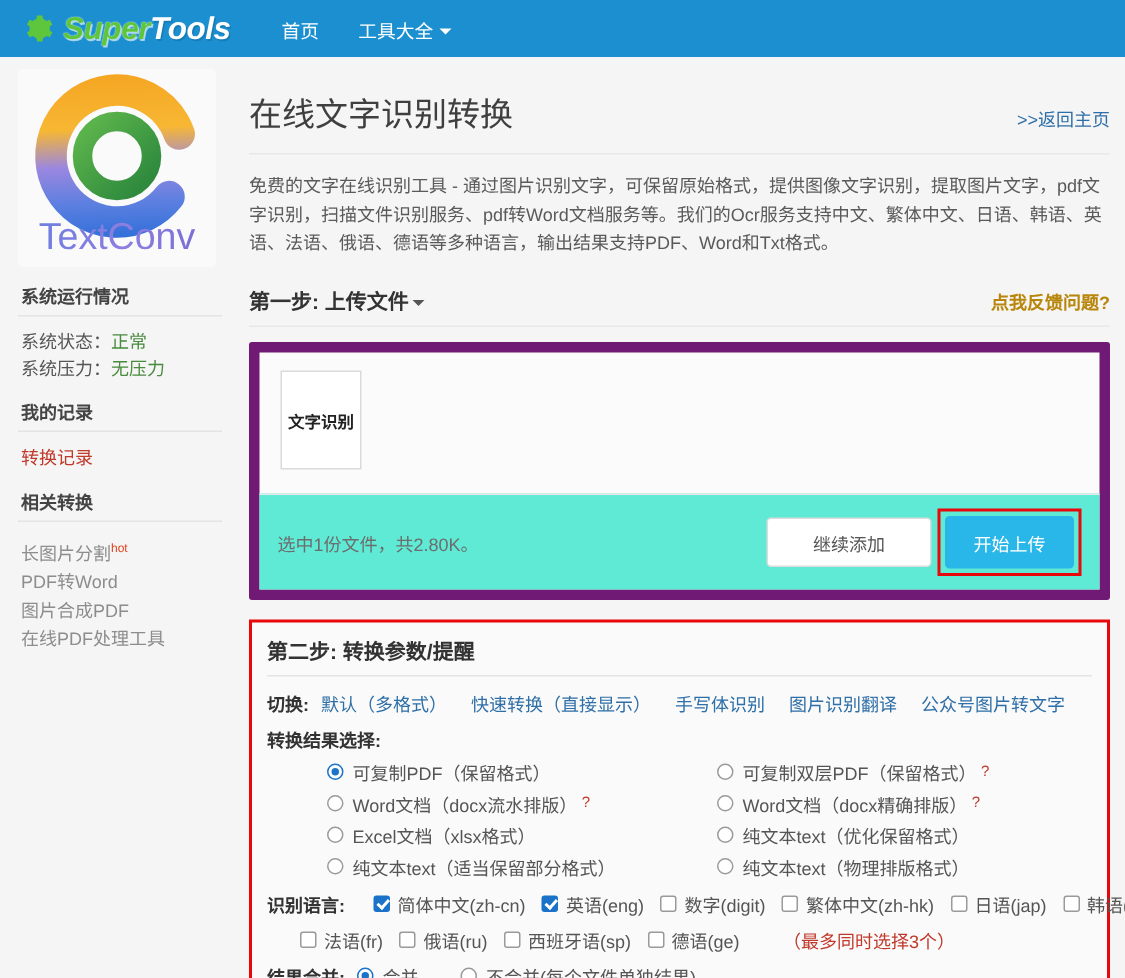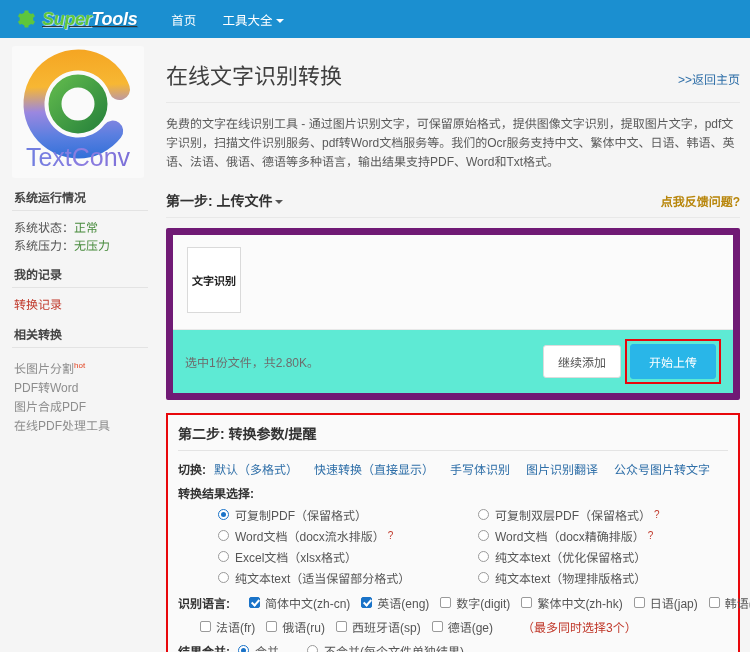--- a/index.html
+++ b/index.html
@@ -23,26 +23,25 @@
     padding-left: 14px;
     position: relative;
   }
   .brand {
     display: flex;
     align-items: center;
     gap: 6px;
   }
   .gear-icon { width: 22px; height: 22px; display:block; }
   .brand-text {
-    font-size: 18px;
+    font-size: 21px;
     font-weight: bold;
     font-style: italic;
     letter-spacing: -0.3px;
     line-height: 1;
-    text-decoration: underline;
   }
   .brand-super { color: #5ec63c; text-shadow: 0 0 1px #fff, 1px 1px 0 rgba(255,255,255,.6); }
   .brand-tools { color: #fff; text-shadow: 1px 1px 0 rgba(0,0,0,.12); }
   .nav-links {
     display: flex;
     align-items: center;
     margin-left: 34px;
     gap: 26px;
   }
   .nav-link {
@@ -218,21 +217,21 @@
     background: #5eead4;
     display: flex;
     align-items: center;
     justify-content: space-between;
     padding: 9px 12px;
   }
   .file-stat { font-size: 12px; color: #6d6d6d; }
   .btn-group { display: flex; align-items: center; gap: 0; }
   .btn {
     font-size: 12px;
-    padding: 7px 14px;
+    padding: 7px 30px;
     border-radius: 3px;
     cursor: pointer;
     white-space: nowrap;
   }
   .btn-default {
     background: #fff;
     border: 1px solid #dcdcdc;
     color: #555;
   }
   .btn-upload-wrap {

